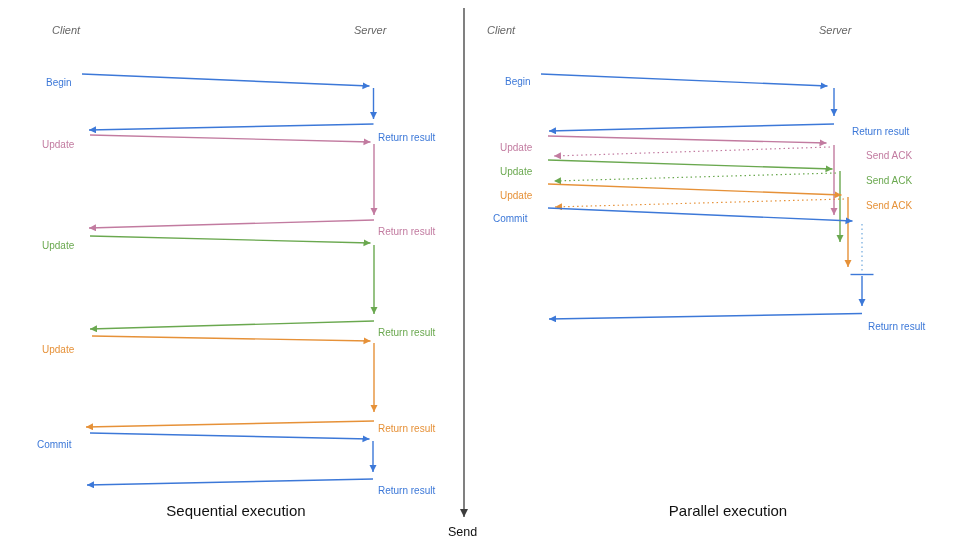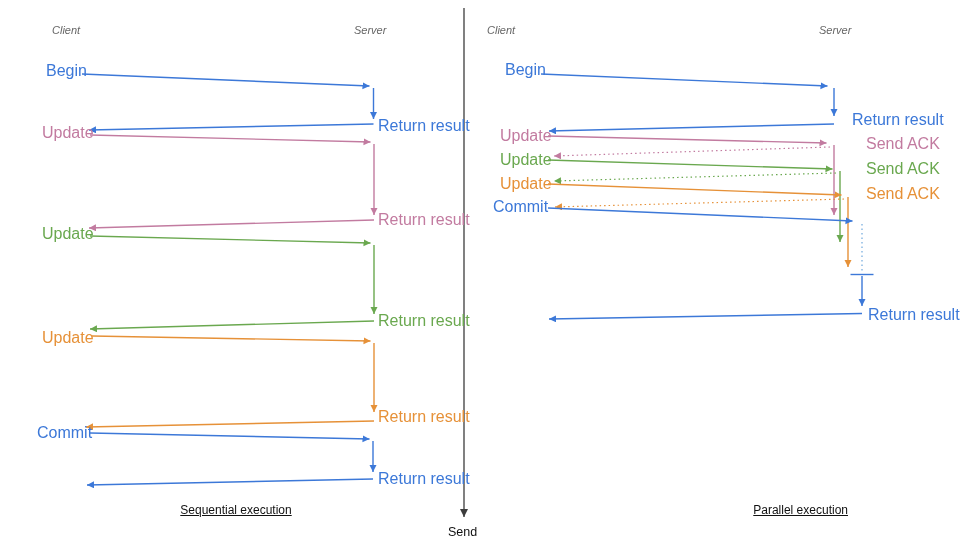--- a/index.html
+++ b/index.html
@@ -1,23 +1,23 @@
 <!DOCTYPE html>
 <html><head>
 <meta charset="utf-8">
 <style>
   html,body{margin:0;padding:0;background:#fff;}
   .canvas{
     position:relative;width:960px;height:540px;background:#ffffff;
     font-family:"Liberation Sans","DejaVu Sans",sans-serif;overflow:hidden;
   }
   svg.wires{position:absolute;left:0;top:0;}
-  .lbl{position:absolute;font-size:16px;line-height:14px;white-space:nowrap;}
+  .lbl{position:absolute;font-size:10px;line-height:14px;white-space:nowrap;margin-top:12px;}
   .hdr{position:absolute;font-size:11px;line-height:15px;font-style:italic;white-space:nowrap;}
-  .title{position:absolute;font-size:12px;line-height:17px;text-align:center;width:240px;white-space:nowrap;text-decoration:underline;}
+  .title{position:absolute;font-size:15px;line-height:17px;text-align:center;width:240px;white-space:nowrap;}
   .time-lbl{position:absolute;font-size:12.5px;line-height:14px;white-space:nowrap;}
 </style>
 </head>
 <body>
 
 <div class="canvas">
 
   <svg class="wires" width="960" height="540" viewBox="0 0 960 540">
     <defs>
       <marker id="m-blue" markerUnits="userSpaceOnUse" markerWidth="8" markerHeight="8" refX="7" refY="3.5" orient="auto">
@@ -121,15 +121,15 @@
 
   <div class="lbl" style="left: 500px; top: 153px; color: rgb(106, 168, 79);">Update</div>
   <div class="lbl" style="left: 866px; top: 162px; color: rgb(106, 168, 79);">Send ACK</div>
 
   <div class="lbl" style="left: 500px; top: 177px; color: rgb(230, 145, 56);">Update</div>
   <div class="lbl" style="left: 866px; top: 187px; color: rgb(230, 145, 56);">Send ACK</div>
 
   <div class="lbl" style="left: 493px; top: 200px; color: rgb(60, 120, 216);">Commit</div>
   <div class="lbl" style="left: 868px; top: 308px; color: rgb(60, 120, 216);">Return result</div>
 
-  <div class="title" style="left: 608px; top: 502px; color: rgb(17, 17, 17); text-align: right;">Parallel execution</div>
+  <div class="title" style="left: 608px; top: 502px; color: rgb(17, 17, 17);">Parallel execution</div>
 
 </div>
 
 </body></html>

